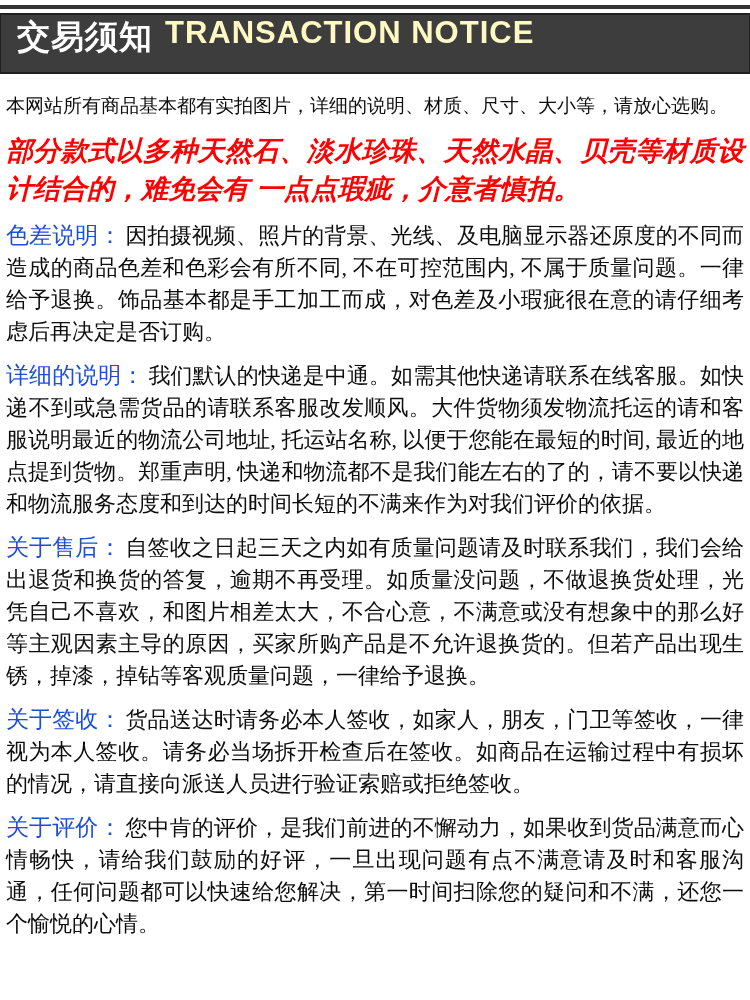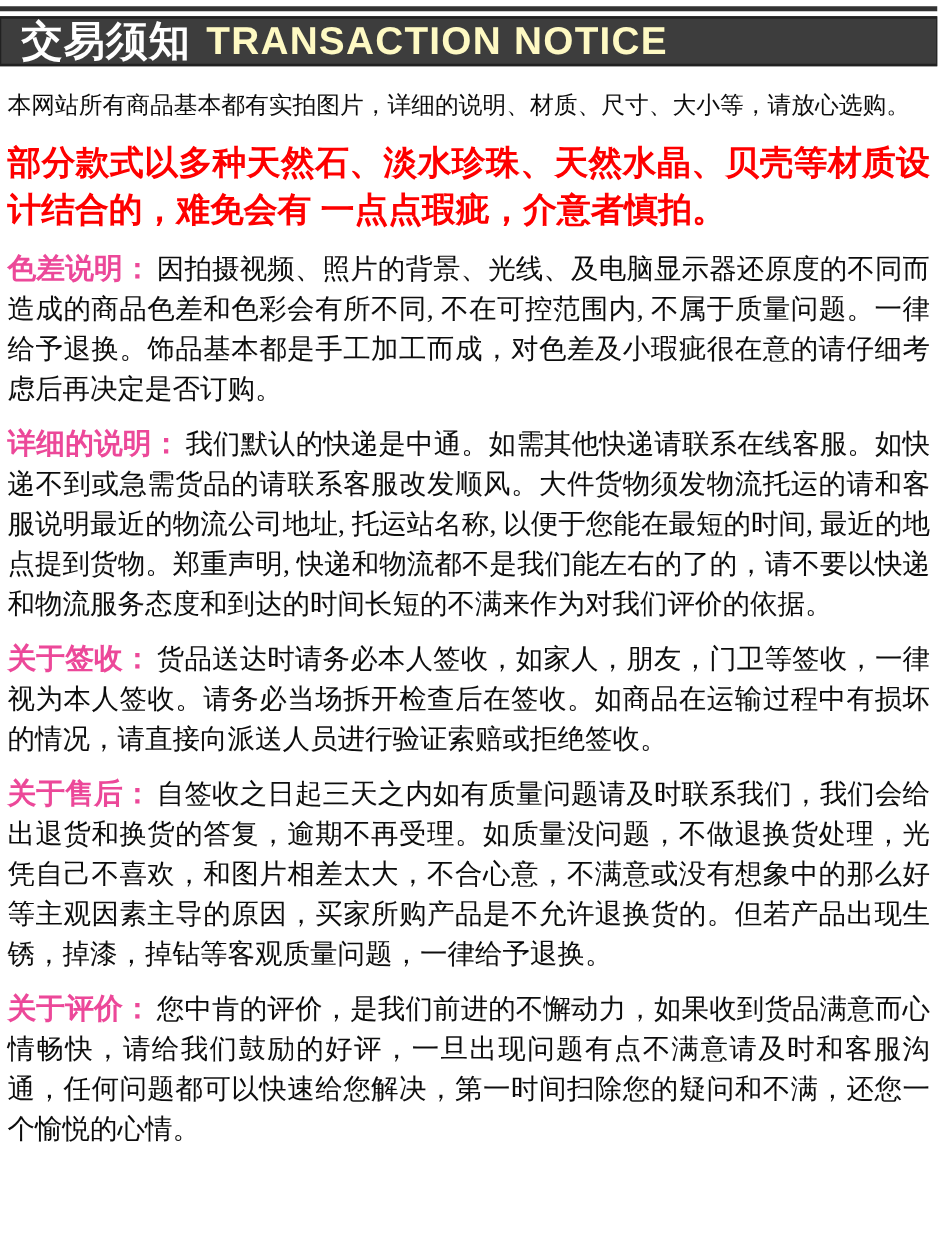--- a/index.html
+++ b/index.html
@@ -12,28 +12,27 @@
     overflow: hidden;
   }
   .top-line {
     margin-top: 5px;
     height: 4px;
     background: #333333;
     width: 100%;
   }
   .header-bar {
     margin-top: 4px;
-    height: 40px;
+    height: 61px;
     background: #3d3d3d;
     border-top: 2px solid #212121;
     border-bottom: 2px solid #212121;
     border-left: 1px solid #212121;
     border-right: 1px solid #212121;
     display: flex;
-    align-items: center;
     padding-left: 16px;
     overflow: hidden;
   }
   .header-title-cn {
     font-family: "Liberation Sans", "DejaVu Sans", sans-serif;
     font-weight: bold;
     font-size: 33px;
     color: #ffffff;
     letter-spacing: 1px;
   }
@@ -56,33 +55,34 @@
     text-align: justify;
   }
   .warning {
     margin-top: 7px;
     font-family: "Liberation Sans", "DejaVu Sans", sans-serif;
     font-weight: bold;
     font-size: 27px;
     line-height: 38px;
     color: #fe0000;
     text-align: justify;
+    font-style: italic;
   }
   .section {
     margin-top: 11px;
     font-size: 22px;
     line-height: 32px;
     color: #0d0d0d;
     text-align: justify;
   }
   .section-label {
     font-family: "Liberation Sans", "DejaVu Sans", sans-serif;
-    font-weight: bold;
+    font-weight: normal;
     font-size: 23px;
-    color: #ec4899;
+    color: #1d4ed8;
     margin-right: 4px;
   }
 </style>
 </head>
 <body>
 
 <div class="top-line"></div>
 
 <div class="header-bar">
   <span class="header-title-cn">交易须知</span>
@@ -93,19 +93,19 @@
 
   <p class="intro">本网站所有商品基本都有实拍图片，详细的说明、材质、尺寸、大小等，请放心选购。</p>
 
   <p class="warning">部分款式以多种天然石、淡水珍珠、天然水晶、贝壳等材质设计结合的，难免会有 一点点瑕疵，介意者慎拍。</p>
 
   <p class="section"><span class="section-label">色差说明：</span><span>因拍摄视频、照片的背景、光线、及电脑显示器还原度的不同而造成的商品色差和色彩会有所不同, 不在可控范围内, 不属于质量问题。一律给予退换。饰品基本都是手工加工而成，对色差及小瑕疵很在意的请仔细考虑后再决定是否订购。</span></p>
 
 
   <p class="section"><span class="section-label">详细的说明：</span><span>我们默认的快递是中通。如需其他快递请联系在线客服。如快递不到或急需货品的请联系客服改发顺风。大件货物须发物流托运的请和客服说明最近的物流公司地址, 托运站名称, 以便于您能在最短的时间, 最近的地点提到货物。郑重声明, 快递和物流都不是我们能左右的了的，请不要以快递和物流服务态度和到达的时间长短的不满来作为对我们评价的依据。</span></p>
 
+  <p class="section"><span class="section-label">关于售后：</span><span>自签收之日起三天之内如有质量问题请及时联系我们，我们会给出退货和换货的答复，逾期不再受理。如质量没问题，不做退换货处理，光凭自己不喜欢，和图片相差太大，不合心意，不满意或没有想象中的那么好等主观因素主导的原因，买家所购产品是不允许退换货的。但若产品出现生锈，掉漆，掉钻等客观质量问题，一律给予退换。</span></p>
+
   <p class="section"><span class="section-label">关于签收：</span><span>货品送达时请务必本人签收，如家人，朋友，门卫等签收，一律视为本人签收。请务必当场拆开检查后在签收。如商品在运输过程中有损坏的情况，请直接向派送人员进行验证索赔或拒绝签收。</span></p>
-
-  <p class="section"><span class="section-label">关于售后：</span><span>自签收之日起三天之内如有质量问题请及时联系我们，我们会给出退货和换货的答复，逾期不再受理。如质量没问题，不做退换货处理，光凭自己不喜欢，和图片相差太大，不合心意，不满意或没有想象中的那么好等主观因素主导的原因，买家所购产品是不允许退换货的。但若产品出现生锈，掉漆，掉钻等客观质量问题，一律给予退换。</span></p>
 
   <p class="section"><span class="section-label">关于评价：</span><span>您中肯的评价，是我们前进的不懈动力，如果收到货品满意而心情畅快，请给我们鼓励的好评，一旦出现问题有点不满意请及时和客服沟通，任何问题都可以快速给您解决，第一时间扫除您的疑问和不满，还您一个愉悦的心情。</span></p>
 
 </div>
 
 </body></html>

